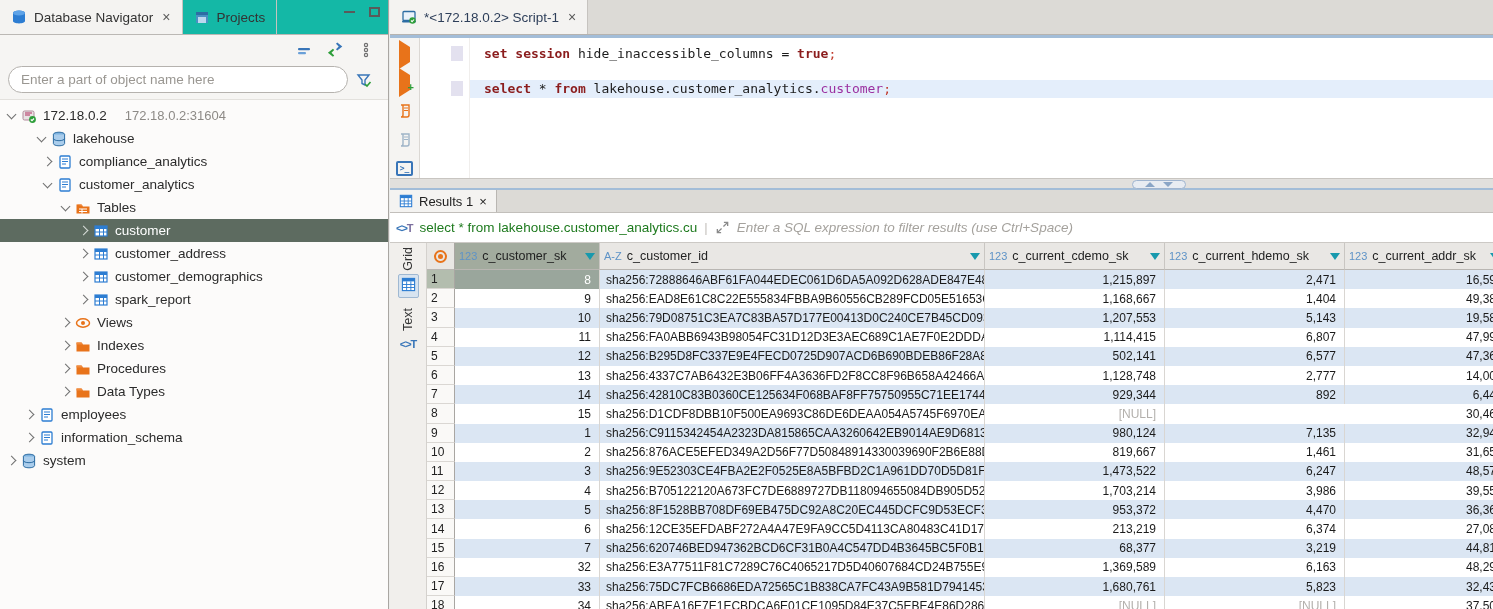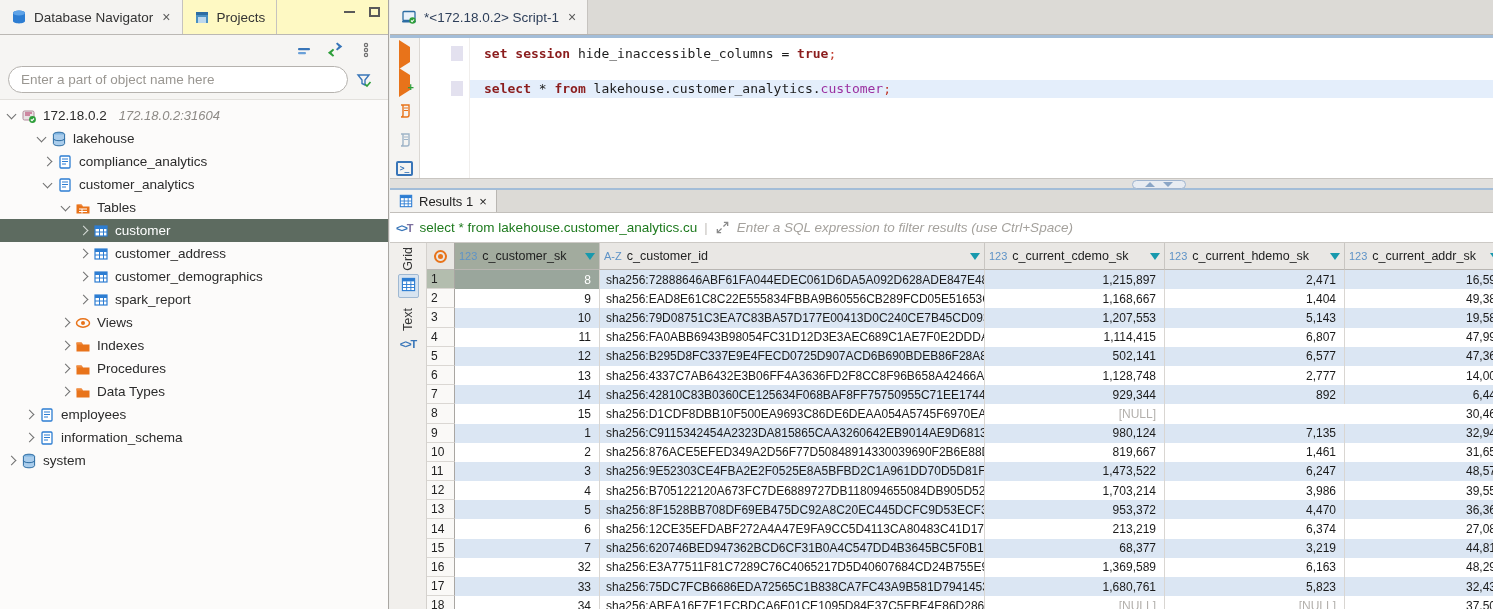--- a/index.html
+++ b/index.html
@@ -1,38 +1,38 @@
 <!DOCTYPE html>
 <html><head>
 <meta charset="utf-8">
 <style>
   * { box-sizing: border-box; margin: 0; padding: 0; }
   html,body { width:1493px; height:609px; overflow:hidden; }
   body { font-family:"Liberation Sans", sans-serif; background:#ececea; position:relative; font-size:13px; color:#2b2b2b; }
 
   
   #navigator { position:absolute; left:0; top:0; width:389px; height:609px; background:#fcfbfa; border-right:1px solid #a9a6a2; display:flex; flex-direction:column; }
-  .nav-tabbar { height:35px; background:#fef9c3; border-bottom:1px solid #bbb8b4; display:flex; align-items:stretch; position:relative; flex:none; }
+  .nav-tabbar { height:35px; background:#14b8a6; border-bottom:1px solid #bbb8b4; display:flex; align-items:stretch; position:relative; flex:none; }
   .tab { display:flex; align-items:center; gap:7px; padding:0 11px; font-size:13.5px; color:#333; border-right:1px solid #c6c3bf; }
   .tab.active { background:#f4f3f1; }
   .tab .close { color:#5a5a5a; font-size:14px; margin-left:2px; }
   .winbtns { position:absolute; right:8px; top:7px; display:flex; gap:14px; }
   .winbtn-min { width:11px; height:3px; border-top:2px solid #5a5a5a; margin-top:4px; }
   .winbtn-max { width:11px; height:10px; border:2px solid #5a5a5a; }
   .nav-toolbar { height:29px; display:flex; justify-content:flex-end; align-items:center; gap:15px; padding-right:14px; background:#f6f5f3; flex:none; }
   .nav-filter-row { display:flex; align-items:center; padding:2px 8px 6px 8px; gap:8px; background:#f6f5f3; border-bottom:1px solid #e3e1dd; flex:none;justify-content:flex-end; }
   .nav-filter-row input { flex:1; height:27px; border:1px solid #b5b2ae; border-radius:14px; padding:0 12px; font-size:13.5px; font-family:"Liberation Sans",sans-serif; color:#333; background:#fff; outline:none; }
   .nav-filter-row input::placeholder { color:#9a9792; }
   #tree { flex:1; padding-top:4px; overflow:hidden; background:#fcfbfa; }
   .tree-item { height:23px; display:flex; align-items:center; gap:6px; cursor:default; white-space:nowrap; }
   .tree-item .chev { width:7px; height:7px; border-right:1.6px solid #6f6f6f; border-bottom:1.6px solid #6f6f6f; flex:none; }
   .chev.collapsed { transform:rotate(-45deg); }
   .chev.expanded  { transform:rotate(45deg); margin-top:-3px; }
   .tree-item .label { font-size:13.5px; }
-  .tree-item .detail { font-size:13px; font-style:italic; color:#8d8a86; margin-left:6px;text-align:right; }
+  .tree-item .detail { font-size:13px; color:#8d8a86; margin-left:12px;text-align:right; }
   .tree-item.selected { background:#5d6b60; color:#fff; }
   .tree-item.selected .chev { border-color:#d8ddd8; }
   .tree-item.selected .label { color:#fff; }
   .ticon { width:16px; height:16px; flex:none; display:inline-block; }
 
   
   #editor { position:absolute; left:390px; top:0; width:1103px; height:178px; display:flex; flex-direction:column; }
   .ed-tabbar { height:35px; background:#dcdad6; border-bottom:1px solid #b6b3af; display:flex; flex:none; }
   .ed-accent { height:3px; background:#a3bdd8; flex:none; }
   .ed-body { flex:1; display:flex; background:#fff; overflow:hidden; }

